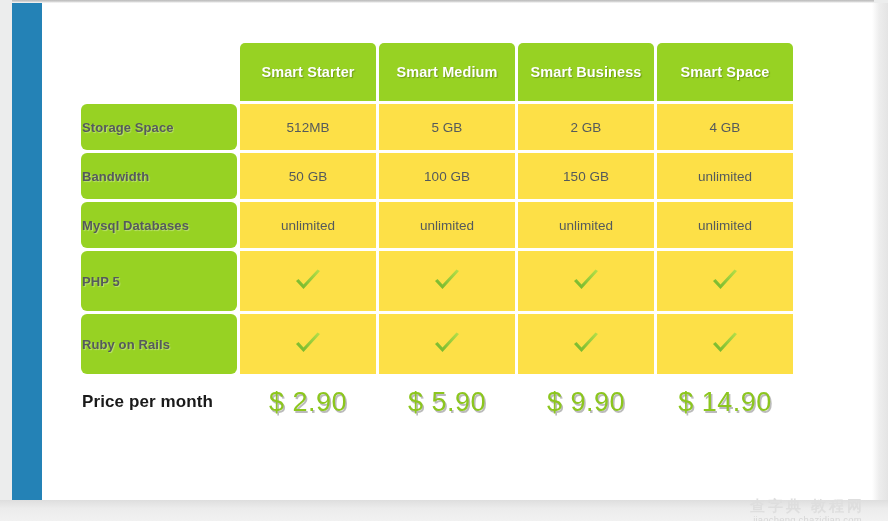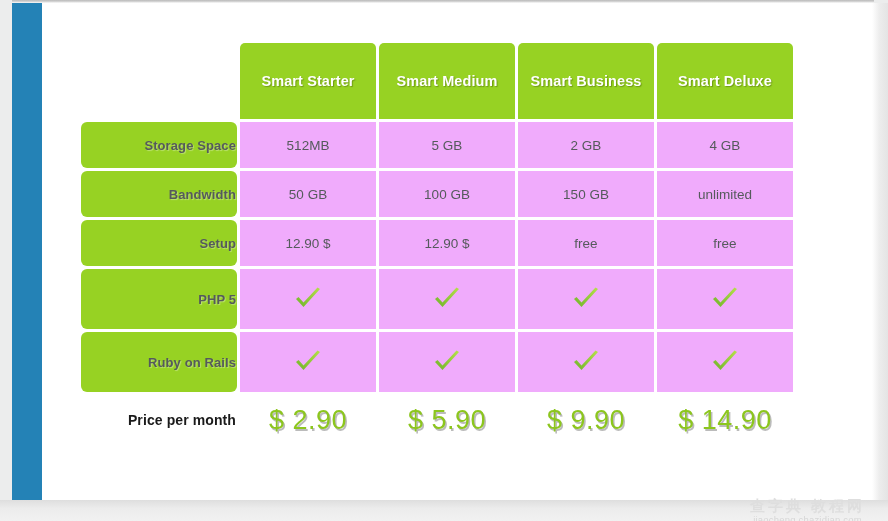--- a/index.html
+++ b/index.html
@@ -84,45 +84,45 @@
     background: transparent;
     border: 0;
     padding: 0;
   }
   thead th.plan-head {
     background: #97d223;
     color: #ffffff;
     font-size: 14.5px;
     font-weight: bold;
     text-align: center;
-    height: 76px;
+    height: 58px;
     border-radius: 5px 5px 0 0;
     text-shadow: 1px 1px 1px rgba(80,110,10,0.55);
     letter-spacing: 0.1px;
     vertical-align: middle;
     padding: 0 4px;
   }
 
   
   td.feature-label {
     background: #97d223;
     color: #555a5c;
     font-size: 13px;
     font-weight: bold;
-    text-align: right;
+    text-align: left;
     border-radius: 6px;
     text-shadow: 1px 1px 1px rgba(255,255,255,0.35);
     vertical-align: middle;
     height: 44px;
     letter-spacing: 0.1px;
   }
 
   
   td.value-cell {
-    background: #f0abfc;
+    background: #fde047;
     color: #555a5c;
     font-size: 13.5px;
     text-align: center;
     vertical-align: middle;
     height: 44px;
   }
   tr.tall td.value-cell,
   tr.tall td.feature-label {
     height: 58px;
   }
@@ -132,23 +132,23 @@
     display: inline-block;
     width: 30px;
     height: 28px;
     vertical-align: middle;
   }
 
   
   td.price-label {
     background: transparent;
     color: #1a1a1a;
-    font-size: 14px;
+    font-size: 17px;
     font-weight: bold;
-    text-align: right;
+    text-align: left;
     height: 48px;
     vertical-align: middle;
     letter-spacing: 0.1px;
   }
   td.price-value {
     background: transparent;
     color: #8cc61e;
     font-size: 27px;
     font-weight: normal;
     text-align: center;
@@ -203,49 +203,49 @@
         <col class="plan-col">
         <col class="plan-col">
         <col class="plan-col">
       </colgroup>
       <thead>
         <tr>
           <th class="corner"></th>
           <th class="plan-head">Smart Starter</th>
           <th class="plan-head">Smart Medium</th>
           <th class="plan-head">Smart Business</th>
-          <th class="plan-head">Smart Deluxe</th>
+          <th class="plan-head">Smart Space</th>
         </tr>
       </thead>
       <tbody>
 
         <tr>
           <td class="feature-label">Storage Space</td>
           <td class="value-cell">512MB</td>
           <td class="value-cell">5 GB</td>
           <td class="value-cell">2 GB</td>
           <td class="value-cell">4 GB</td>
         </tr>
 
         <tr>
           <td class="feature-label">Bandwidth</td>
           <td class="value-cell">50 GB</td>
           <td class="value-cell">100 GB</td>
           <td class="value-cell">150 GB</td>
           <td class="value-cell">unlimited</td>
         </tr>
 
-
-        <tr>
-          <td class="feature-label">Setup</td>
-          <td class="value-cell">12.90 $</td>
-          <td class="value-cell">12.90 $</td>
-          <td class="value-cell">free</td>
-          <td class="value-cell">free</td>
-        </tr>
+        <tr>
+          <td class="feature-label">Mysql Databases</td>
+          <td class="value-cell">unlimited</td>
+          <td class="value-cell">unlimited</td>
+          <td class="value-cell">unlimited</td>
+          <td class="value-cell">unlimited</td>
+        </tr>
+
 
         <tr class="tall">
           <td class="feature-label">PHP 5</td>
           <td class="value-cell">
             <span class="check-icon">
               <svg viewBox="0 0 30 28" width="30" height="28" aria-hidden="true">
                 <defs>
                   <linearGradient id="chk1" x1="0" y1="1" x2="1" y2="0">
                     <stop offset="0" stop-color="#6fb32a"></stop>
                       <stop offset="1" stop-color="#b6e04a"></stop>

